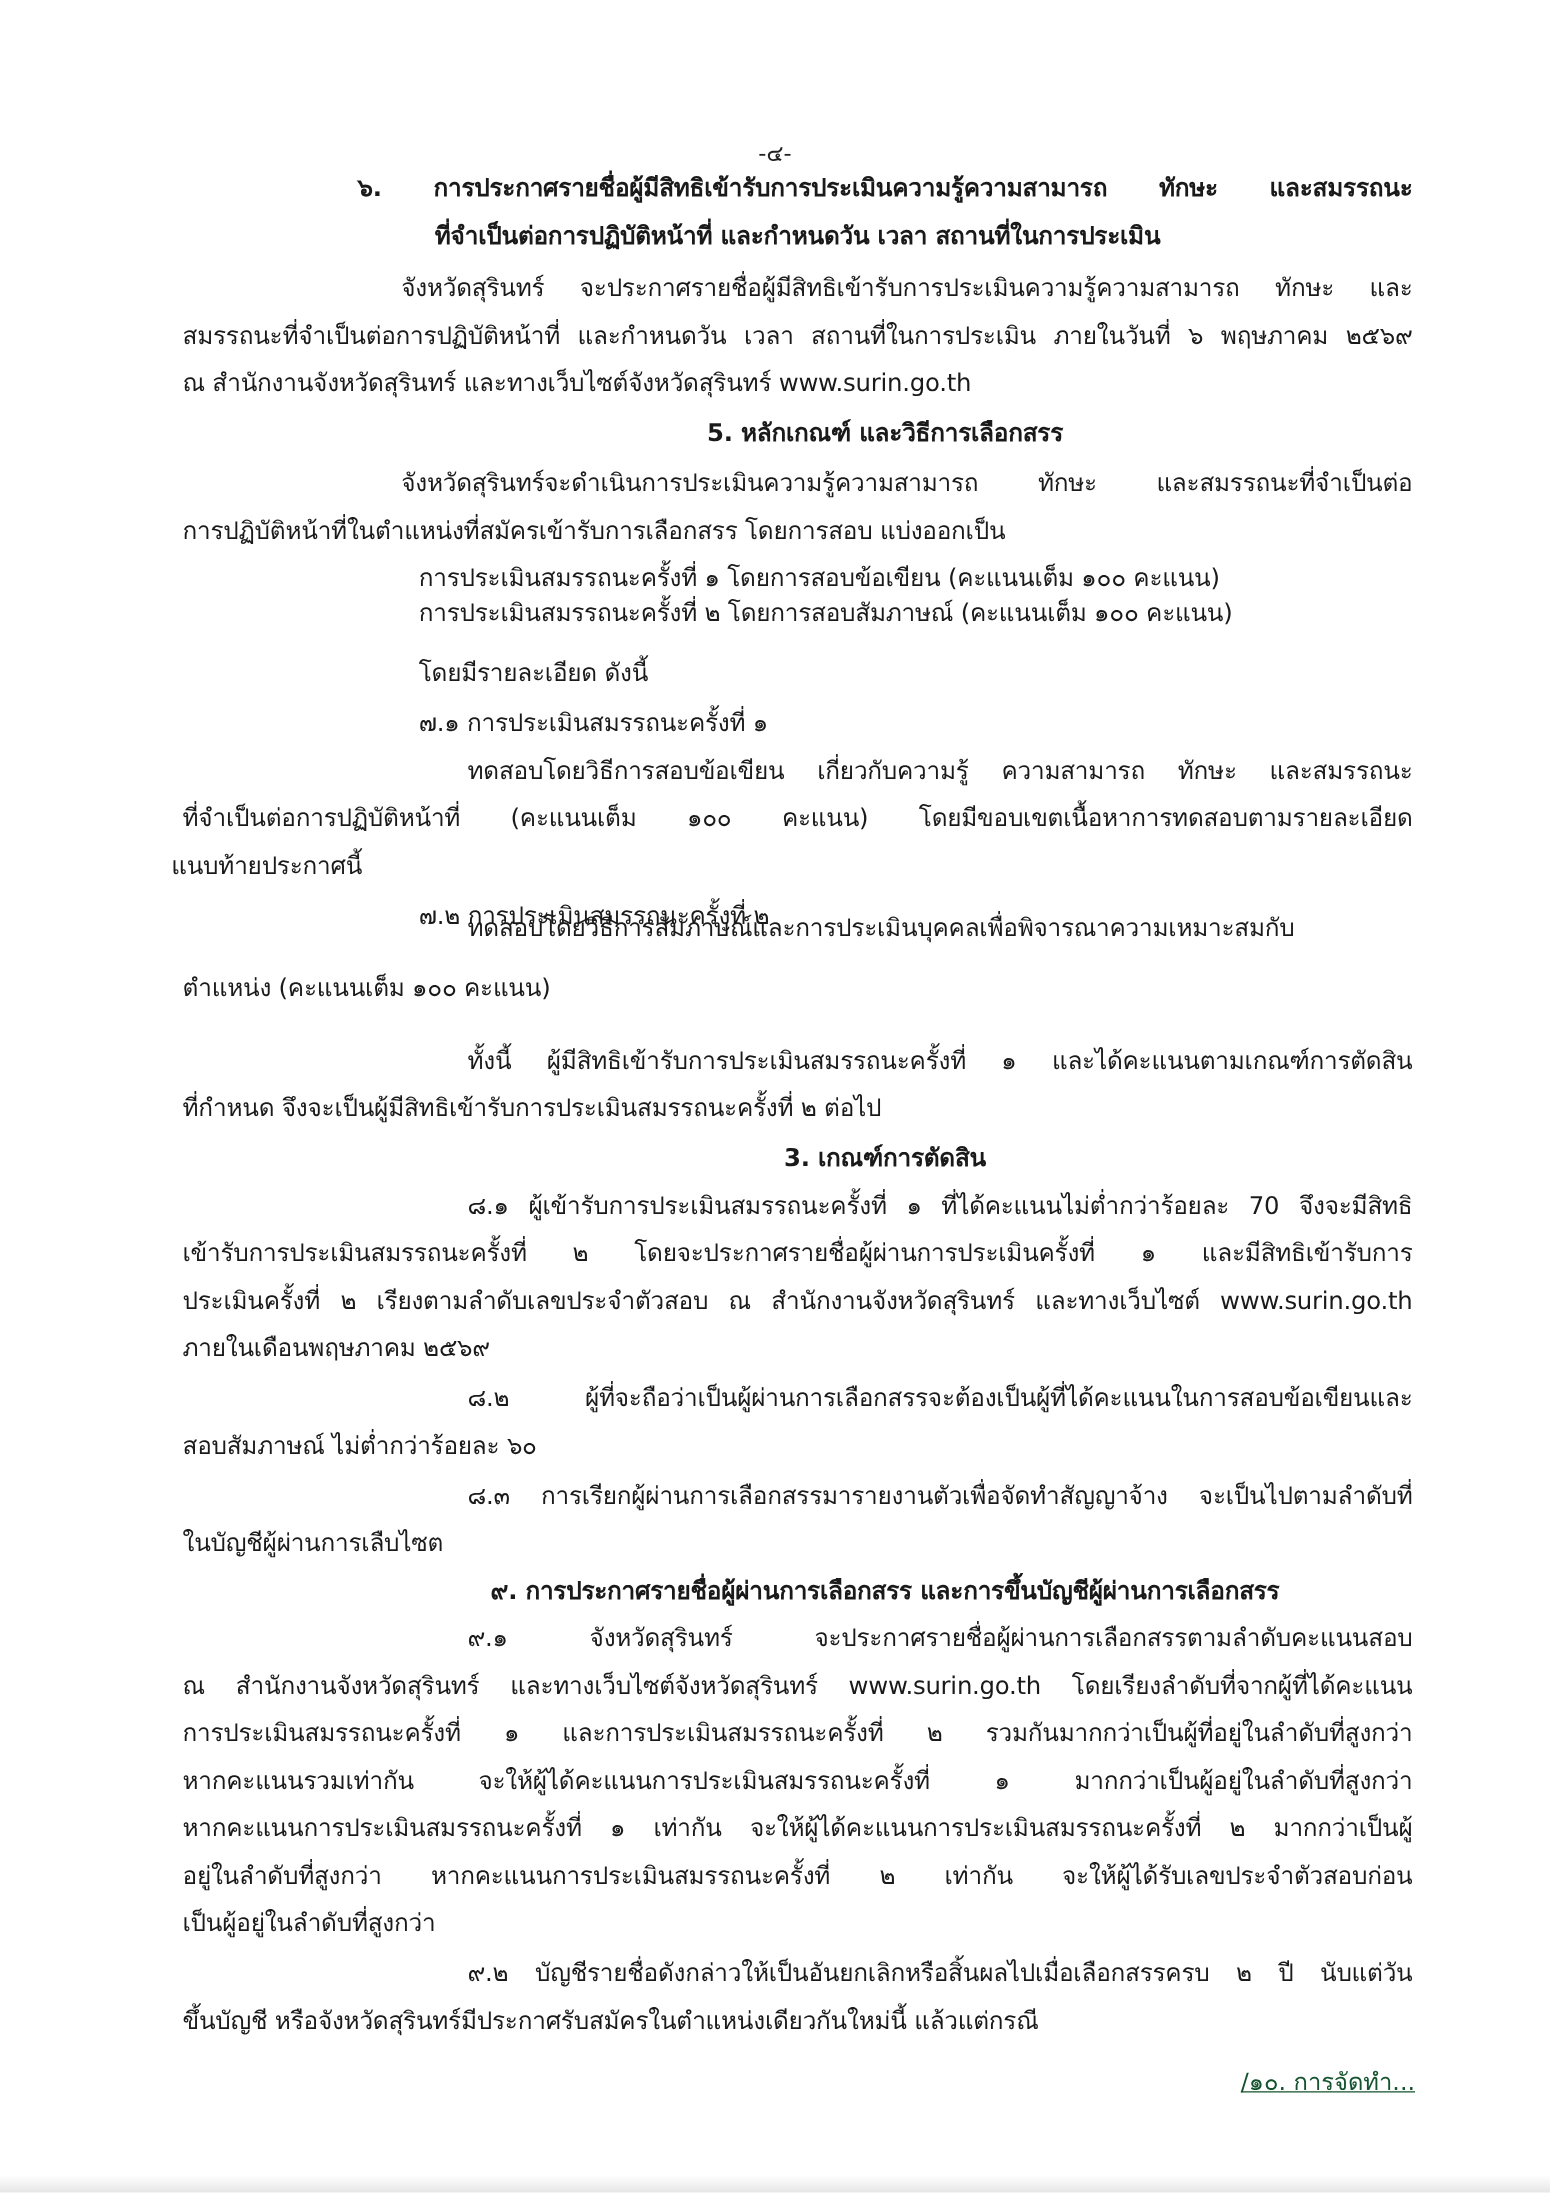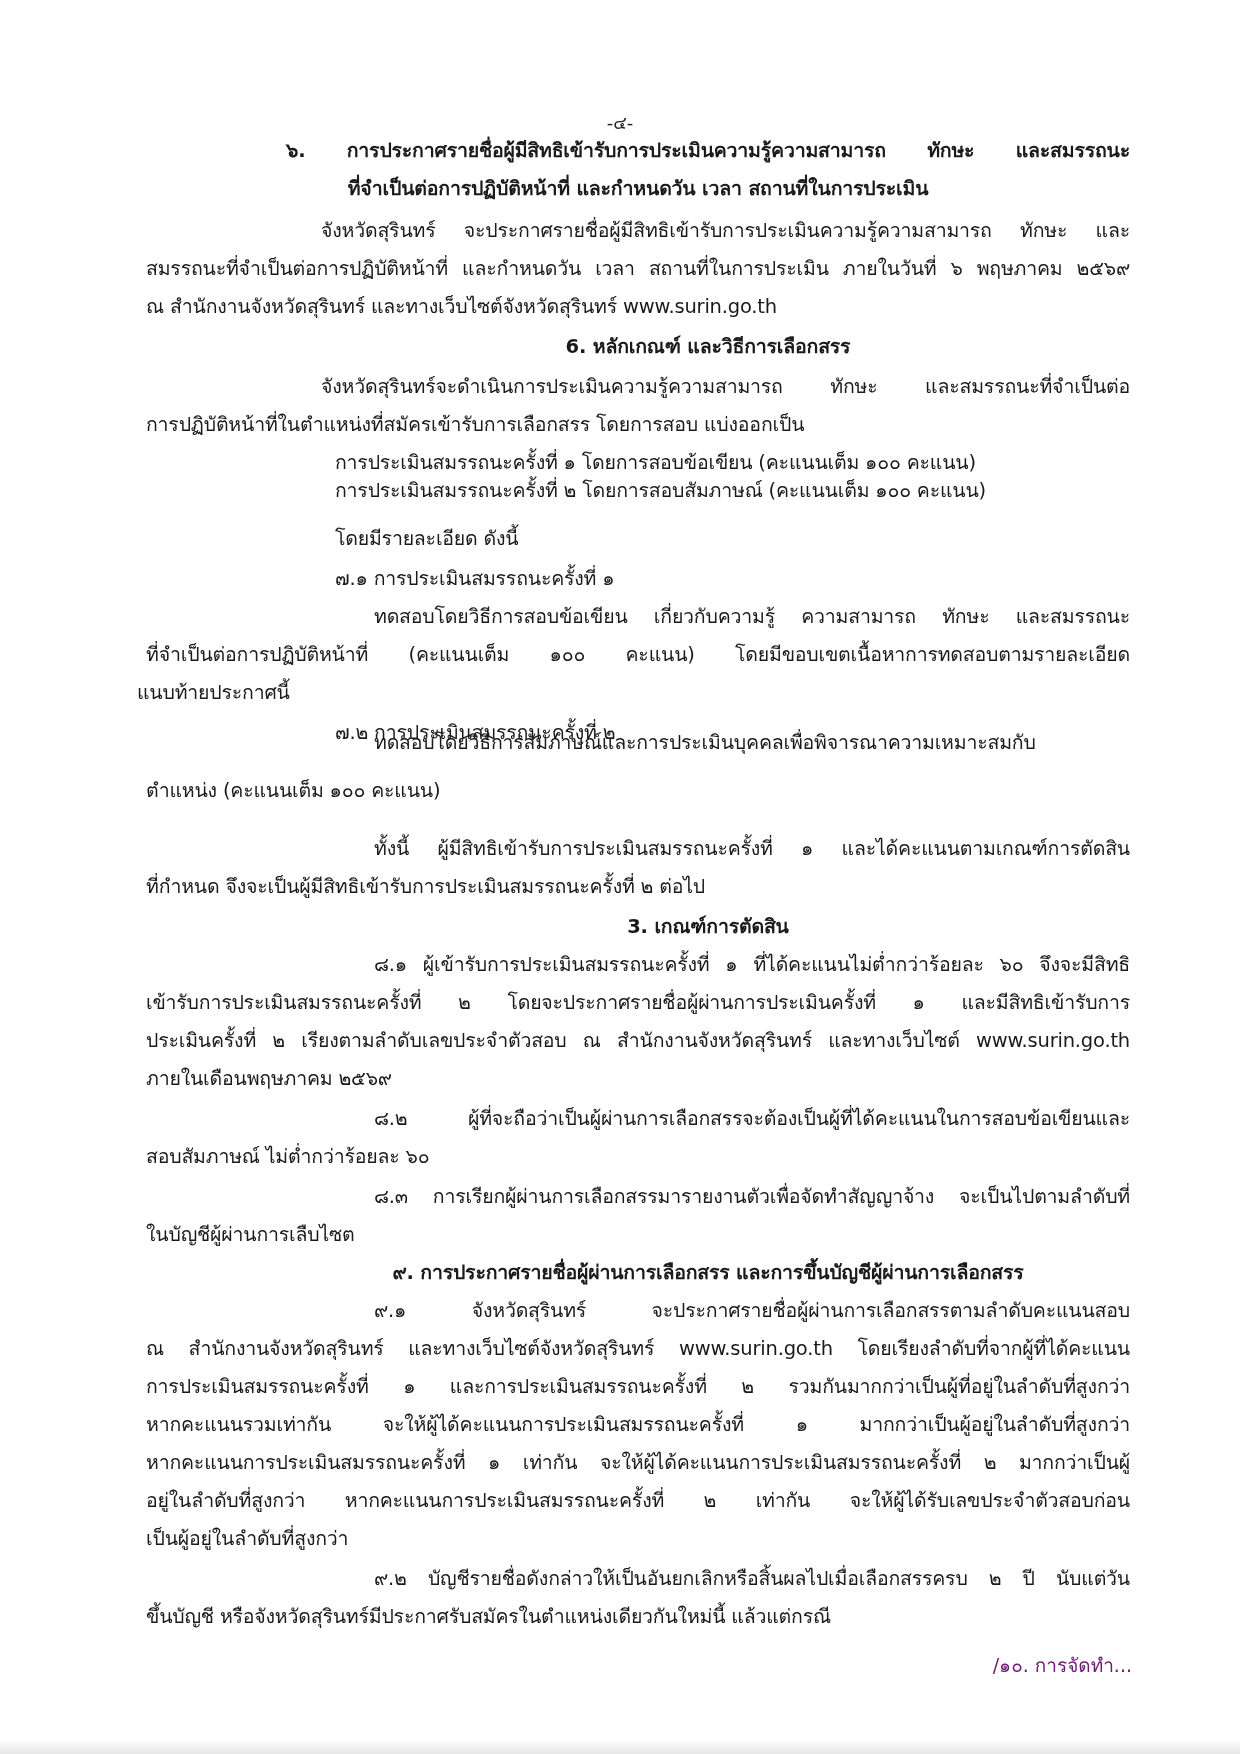--- a/index.html
+++ b/index.html
@@ -3,51 +3,51 @@
 <meta charset="utf-8">
 <style>
   html, body { margin: 0; padding: 0; background: #ffffff; }
   body { width: 1240px; height: 1754px; position: relative; overflow: hidden;
          font-family: "DejaVu Sans", sans-serif; color: #111; }
   .page { position: absolute; left: 0; top: 0; width: 1240px; height: 1754px; background: #fff; }
   .pagenum { position: absolute; top: 108px; left: 0; width: 1240px; text-align: center; font-size: 18px; color: #222; }
   .line { position: absolute; left: 146px; width: 984px; font-size: 19.5px; line-height: 30px; white-space: nowrap; color: #1a1a1a; letter-spacing: -0.2px; }
   .bold { font-weight: bold; text-align: center; }
   .justify { text-align: justify; text-align-last: justify; }
-  .footer { position: absolute; top: 1612px; right: 108px; font-size: 19px; color: #701a75; }
+  .footer { position: absolute; top: 1612px; right: 108px; font-size: 19px; color: #14532d; text-decoration: underline; }
   .bottom-shade { position: absolute; left: 0; bottom: 0; width: 1240px; height: 14px; background: linear-gradient(#fff, #e6e6e6); }
 </style>
 </head>
 <body>
 
 <div class="page">
   <div class="pagenum">-๔-</div>
   <div id="lines">
       <div class="line bold justify" style="top: 136px; left: 286px; width: 844px;">๖. การประกาศรายชื่อผู้มีสิทธิเข้ารับการประเมินความรู้ความสามารถ ทักษะ และสมรรถนะ</div>
       <div class="line bold" style="top: 174px; left: 146px; width: 984px;">ที่จำเป็นต่อการปฏิบัติหน้าที่ และกำหนดวัน เวลา สถานที่ในการประเมิน</div>
       <div class="line justify" style="top: 216px; left: 321px; width: 809px;">จังหวัดสุรินทร์ จะประกาศรายชื่อผู้มีสิทธิเข้ารับการประเมินความรู้ความสามารถ ทักษะ และ</div>
       <div class="line justify" style="top: 254px; left: 146px; width: 984px;">สมรรถนะที่จำเป็นต่อการปฏิบัติหน้าที่ และกำหนดวัน เวลา สถานที่ในการประเมิน ภายในวันที่ ๖ พฤษภาคม ๒๕๖๙</div>
       <div class="line" style="top: 292px; left: 146px; width: 984px;">ณ สำนักงานจังหวัดสุรินทร์ และทางเว็บไซต์จังหวัดสุรินทร์ www.surin.go.th</div>
-      <div class="line bold" style="top: 332px; left: 286px; width: 844px;">6. หลักเกณฑ์ และวิธีการเลือกสรร</div>
+      <div class="line bold" style="top: 332px; left: 286px; width: 844px;">5. หลักเกณฑ์ และวิธีการเลือกสรร</div>
       <div class="line justify" style="top: 372px; left: 321px; width: 809px;">จังหวัดสุรินทร์จะดำเนินการประเมินความรู้ความสามารถ ทักษะ และสมรรถนะที่จำเป็นต่อ</div>
       <div class="line" style="top: 410px; left: 146px; width: 984px;">การปฏิบัติหน้าที่ในตำแหน่งที่สมัครเข้ารับการเลือกสรร โดยการสอบ แบ่งออกเป็น</div>
       <div class="line" style="top: 448px; left: 335px; width: 795px;">การประเมินสมรรถนะครั้งที่ ๑ โดยการสอบข้อเขียน (คะแนนเต็ม ๑๐๐ คะแนน)</div>
       <div class="line" style="top: 476px; left: 335px; width: 795px;">การประเมินสมรรถนะครั้งที่ ๒ โดยการสอบสัมภาษณ์ (คะแนนเต็ม ๑๐๐ คะแนน)</div>
       <div class="line" style="top: 524px; left: 335px; width: 795px;">โดยมีรายละเอียด ดังนี้</div>
       <div class="line" style="top: 564px; left: 335px; width: 795px;">๗.๑ การประเมินสมรรถนะครั้งที่ ๑</div>
       <div class="line justify" style="top: 602px; left: 374px; width: 756px;">ทดสอบโดยวิธีการสอบข้อเขียน เกี่ยวกับความรู้ ความสามารถ ทักษะ และสมรรถนะ</div>
       <div class="line justify" style="top: 640px; left: 146px; width: 984px;">ที่จำเป็นต่อการปฏิบัติหน้าที่ (คะแนนเต็ม ๑๐๐ คะแนน) โดยมีขอบเขตเนื้อหาการทดสอบตามรายละเอียด</div>
       <div class="line" style="top: 678px; left: 137px; width: 984px;">แนบท้ายประกาศนี้</div>
       <div class="line" style="top: 718px; left: 335px; width: 795px;">๗.๒ การประเมินสมรรถนะครั้งที่ ๒</div>
       <div class="line justify" style="top: 728px; left: 374px; width: 756px;">ทดสอบโดยวิธีการสัมภาษณ์และการประเมินบุคคลเพื่อพิจารณาความเหมาะสมกับ</div>
       <div class="line" style="top: 776px; left: 146px; width: 984px;">ตำแหน่ง (คะแนนเต็ม ๑๐๐ คะแนน)</div>
       <div class="line justify" style="top: 834px; left: 374px; width: 756px;">ทั้งนี้ ผู้มีสิทธิเข้ารับการประเมินสมรรถนะครั้งที่ ๑ และได้คะแนนตามเกณฑ์การตัดสิน</div>
       <div class="line" style="top: 872px; left: 146px; width: 984px;">ที่กำหนด จึงจะเป็นผู้มีสิทธิเข้ารับการประเมินสมรรถนะครั้งที่ ๒ ต่อไป</div>
       <div class="line bold" style="top: 912px; left: 286px; width: 844px;">3. เกณฑ์การตัดสิน</div>
-      <div class="line justify" style="top: 950px; left: 374px; width: 756px;">๘.๑ ผู้เข้ารับการประเมินสมรรถนะครั้งที่ ๑ ที่ได้คะแนนไม่ต่ำกว่าร้อยละ ๖๐ จึงจะมีสิทธิ</div>
+      <div class="line justify" style="top: 950px; left: 374px; width: 756px;">๘.๑ ผู้เข้ารับการประเมินสมรรถนะครั้งที่ ๑ ที่ได้คะแนนไม่ต่ำกว่าร้อยละ 70 จึงจะมีสิทธิ</div>
       <div class="line justify" style="top: 988px; left: 146px; width: 984px;">เข้ารับการประเมินสมรรถนะครั้งที่ ๒ โดยจะประกาศรายชื่อผู้ผ่านการประเมินครั้งที่ ๑ และมีสิทธิเข้ารับการ</div>
       <div class="line justify" style="top: 1026px; left: 146px; width: 984px;">ประเมินครั้งที่ ๒ เรียงตามลำดับเลขประจำตัวสอบ ณ สำนักงานจังหวัดสุรินทร์ และทางเว็บไซต์ www.surin.go.th</div>
       <div class="line" style="top: 1064px; left: 146px; width: 984px;">ภายในเดือนพฤษภาคม ๒๕๖๙</div>
       <div class="line justify" style="top: 1104px; left: 374px; width: 756px;">๘.๒ ผู้ที่จะถือว่าเป็นผู้ผ่านการเลือกสรรจะต้องเป็นผู้ที่ได้คะแนนในการสอบข้อเขียนและ</div>
       <div class="line" style="top: 1142px; left: 146px; width: 984px;">สอบสัมภาษณ์ ไม่ต่ำกว่าร้อยละ ๖๐</div>
       <div class="line justify" style="top: 1182px; left: 374px; width: 756px;">๘.๓ การเรียกผู้ผ่านการเลือกสรรมารายงานตัวเพื่อจัดทำสัญญาจ้าง จะเป็นไปตามลำดับที่</div>
       <div class="line" style="top: 1220px; left: 146px; width: 984px;">ในบัญชีผู้ผ่านการเลืบไซต</div>
       <div class="line bold" style="top: 1258px; left: 286px; width: 844px;">๙. การประกาศรายชื่อผู้ผ่านการเลือกสรร และการขึ้นบัญชีผู้ผ่านการเลือกสรร</div>
       <div class="line justify" style="top: 1296px; left: 374px; width: 756px;">๙.๑ จังหวัดสุรินทร์ จะประกาศรายชื่อผู้ผ่านการเลือกสรรตามลำดับคะแนนสอบ</div>
       <div class="line justify" style="top: 1334px; left: 146px; width: 984px;">ณ สำนักงานจังหวัดสุรินทร์ และทางเว็บไซต์จังหวัดสุรินทร์ www.surin.go.th โดยเรียงลำดับที่จากผู้ที่ได้คะแนน</div>

